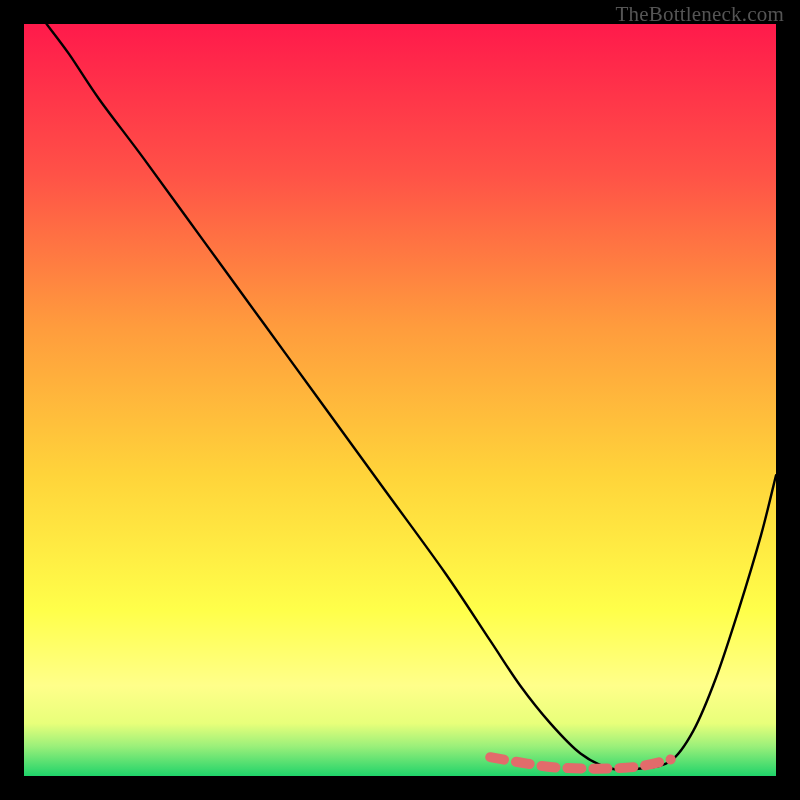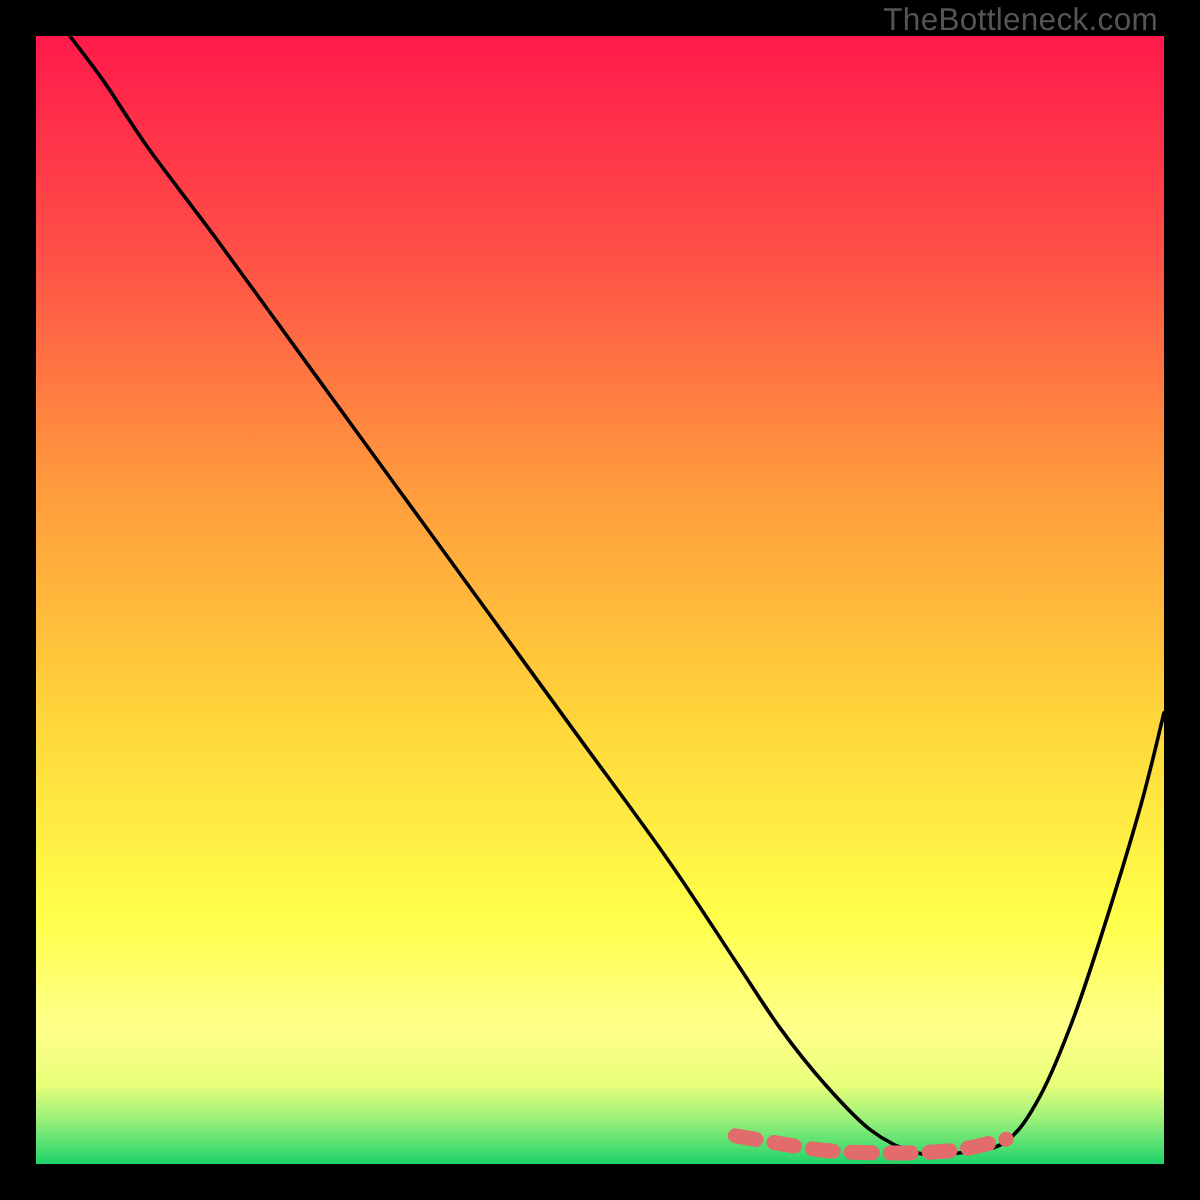--- a/index.html
+++ b/index.html
@@ -22,25 +22,26 @@
   .plot-area {
     position: absolute;
     left: 0;
     top: 0;
     width: 752px;
     height: 752px;
   }
   .watermark {
     position: absolute;
     top: 2px;
-    right: 28px;
+    right: 16px;
     color: #555;
     font-size: 21px;
     font-weight: 500;
     letter-spacing: 0.2px;
+    font-family: Liberation Serif, serif;
   }
 </style>
 </head>
 <body>
 
 <div class="watermark">TheBottleneck.com</div>
 
 <div class="frame">
   <svg class="plot-area" viewBox="0 0 752 752" preserveAspectRatio="none">
     <defs>

